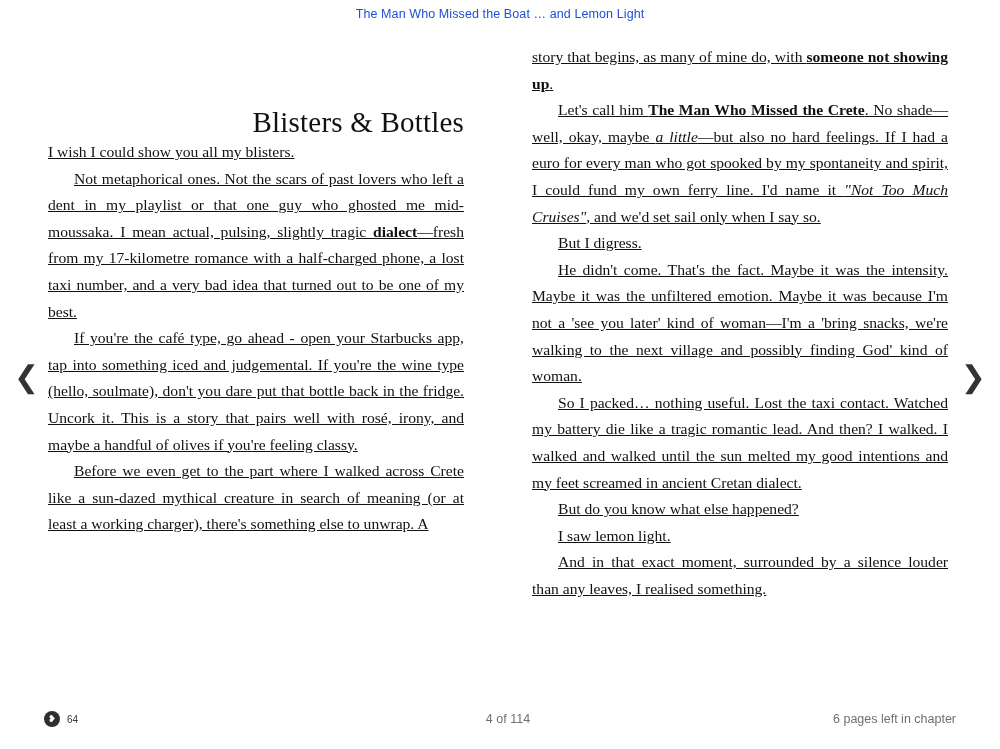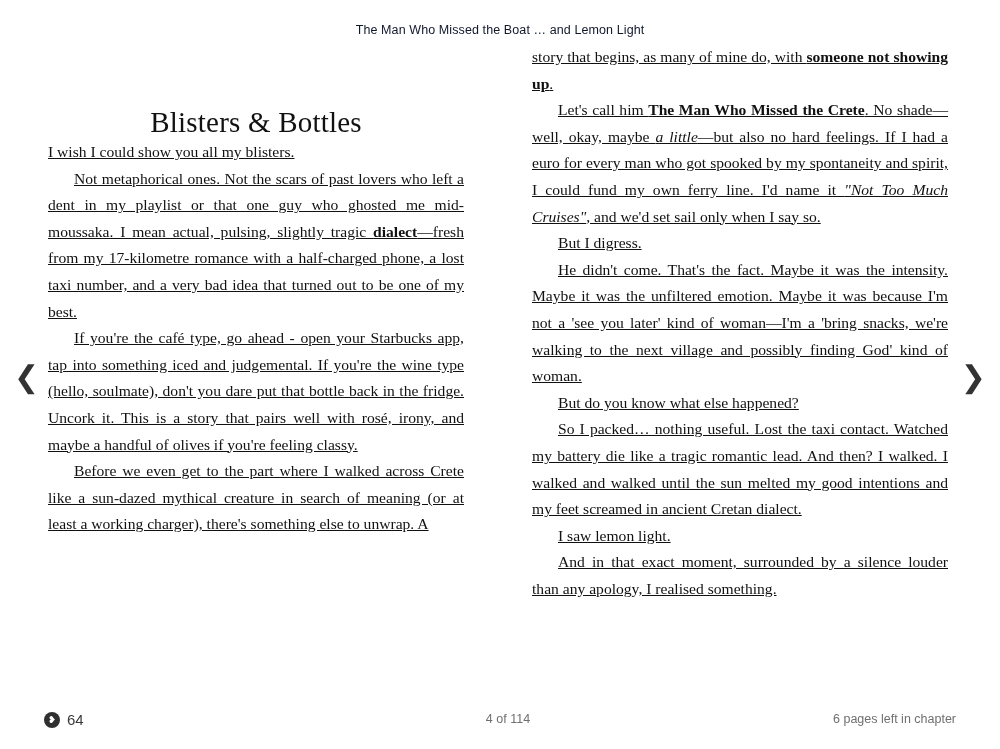--- a/index.html
+++ b/index.html
@@ -12,27 +12,27 @@
     background: #ffffff;
     font-family: "Liberation Serif", serif;
     color: #111111;
     overflow: hidden;
     position: relative;
   }
 
   
   .running-head {
     position: absolute;
-    top: 23px;
+    top: 7px;
     left: 0;
     width: 100%;
     text-align: center;
     font-family: "Liberation Sans", sans-serif;
     font-size: 12.5px;
-    color: #0f172a;
+    color: #1d4ed8;
     letter-spacing: 0.1px;
   }
 
   
   .spread {
     position: absolute;
     top: 44px;
     left: 0;
     width: 1000px;
     height: 660px;
@@ -44,21 +44,21 @@
     width: 416px;
     box-sizing: border-box;
   }
   .page-col.left  { margin-left: 48px; }
   .page-col.right { margin-right: 52px; }
 
   .chapter-title {
     font-family: "Liberation Serif", serif;
     font-size: 29px;
     font-weight: 400;
-    text-align: center;
+    text-align: right;
     margin: 62px 0 0 0;
     letter-spacing: 0.2px;
   }
 
   p.body {
     font-size: 15.6px;
     line-height: 26.6px;
     text-align: justify;
     margin: 0;
     text-indent: 26px;
@@ -117,21 +117,21 @@
     background: #2f2f2f;
     color: #ffffff;
     font-size: 9.5px;
     display: flex;
     align-items: center;
     justify-content: center;
     line-height: 1;
   }
   .page-number {
     color: #3a3a3a;
-    font-size: 15px;
+    font-size: 10px;
   }
   .footer .center-group {
     position: absolute;
     left: 0;
     width: 100%;
     text-align: center;
     top: 1px;
     margin-left: 8px;
   }
   .footer .right-group {
@@ -158,24 +158,24 @@
       <p class="body">If you're the café type, go ahead - open your Starbucks app, tap into something iced and judgemental. If you're the wine type (hello, soulmate), don't you dare put that bottle back in the fridge. Uncork it. This is a story that pairs well with rosé, irony, and maybe a handful of olives if you're feeling classy.</p>
       <p class="body">Before we even get to the part where I walked across Crete like a sun-dazed mythical creature in search of meaning (or at least a working charger), there's something else to unwrap. A</p>
     </div>
   </div>
 
   <div class="page-col right">
     <p class="body first">story that begins, as many of mine do, with <b>someone not showing up</b>.</p>
     <p class="body">Let's call him <b>The Man Who Missed the Crete</b>. No shade—well, okay, maybe <i>a little</i>—but also no hard feelings. If I had a euro for every man who got spooked by my spontaneity and spirit, I could fund my own ferry line. I'd name it <i>"Not Too Much Cruises"</i>, and we'd set sail only when I say so.</p>
     <p class="body">But I digress.</p>
     <p class="body">He didn't come. That's the fact. Maybe it was the intensity. Maybe it was the unfiltered emotion. Maybe it was because I'm not a 'see you later' kind of woman—I'm a 'bring snacks, we're walking to the next village and possibly finding God' kind of woman.</p>
+    <p class="body">So I packed… nothing useful. Lost the taxi contact. Watched my battery die like a tragic romantic lead. And then? I walked. I walked and walked until the sun melted my good intentions and my feet screamed in ancient Cretan dialect.</p>
     <p class="body">But do you know what else happened?</p>
-    <p class="body">So I packed… nothing useful. Lost the taxi contact. Watched my battery die like a tragic romantic lead. And then? I walked. I walked and walked until the sun melted my good intentions and my feet screamed in ancient Cretan dialect.</p>
     <p class="body">I saw lemon light.</p>
-    <p class="body">And in that exact moment, surrounded by a silence louder than any apology, I realised something.</p>
+    <p class="body">And in that exact moment, surrounded by a silence louder than any leaves, I realised something.</p>
   </div>
 
 </div>
 
 <div class="footer">
   <div class="left-group">
     <span class="bookmark-badge">❥</span>
     <span class="page-number">64</span>
   </div>
   <div class="center-group">4 of 114</div>

